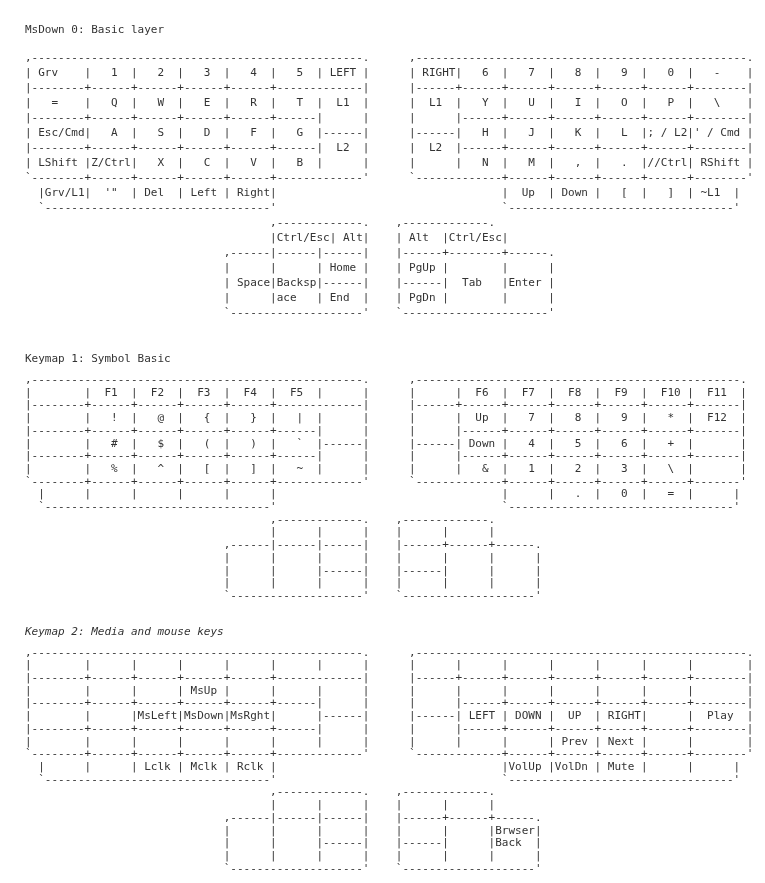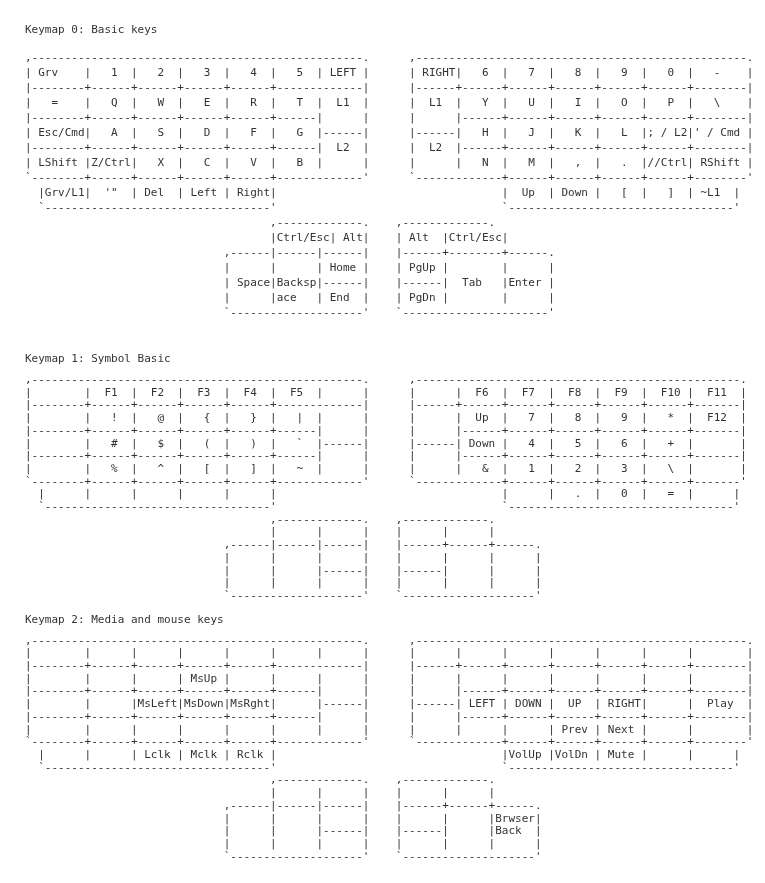--- a/index.html
+++ b/index.html
@@ -24,29 +24,29 @@
   pre.art {
     margin: 0;
     font-size: 11px;
     white-space: pre;
     color: #333333;
   }
   .sec0 pre.art { line-height: 15px;   margin-top: 13px; }
   .sec1 pre.art { line-height: 12.7px; margin-top: 8px; }
   .sec2 pre.art { line-height: 12.7px; margin-top: 8px; }
   .sec1 .keymap-title { margin-top: 31px; }
-  .sec2 .keymap-title { margin-top: 9px; }
+  .sec2 .keymap-title { margin-top: 21px; font-style: italic; }
 </style>
 </head>
 <body>
 
 <div class="page">
 
   <section class="sec0">
-    <div class="keymap-title">Keymap 0: Basic keys</div>
+    <div class="keymap-title">MsDown 0: Basic layer</div>
     <pre class="art">,--------------------------------------------------.      ,--------------------------------------------------.
 | Grv    |   1  |   2  |   3  |   4  |   5  | LEFT |      | RIGHT|   6  |   7  |   8  |   9  |   0  |   -    |
 |--------+------+------+------+------+-------------|      |------+------+------+------+------+------+--------|
 |   =    |   Q  |   W  |   E  |   R  |   T  |  L1  |      |  L1  |   Y  |   U  |   I  |   O  |   P  |   \    |
 |--------+------+------+------+------+------|      |      |      |------+------+------+------+------+--------|
 | Esc/Cmd|   A  |   S  |   D  |   F  |   G  |------|      |------|   H  |   J  |   K  |   L  |; / L2|' / Cmd |
 |--------+------+------+------+------+------|  L2  |      |  L2  |------+------+------+------+------+--------|
 | LShift |Z/Ctrl|   X  |   C  |   V  |   B  |      |      |      |   N  |   M  |   ,  |   .  |//Ctrl| RShift |
 `--------+------+------+------+------+-------------'      `-------------+------+------+------+------+--------'
   |Grv/L1|  '"  | Del  | Left | Right|                                  |  Up  | Down |   [  |   ]  | ~L1  |

